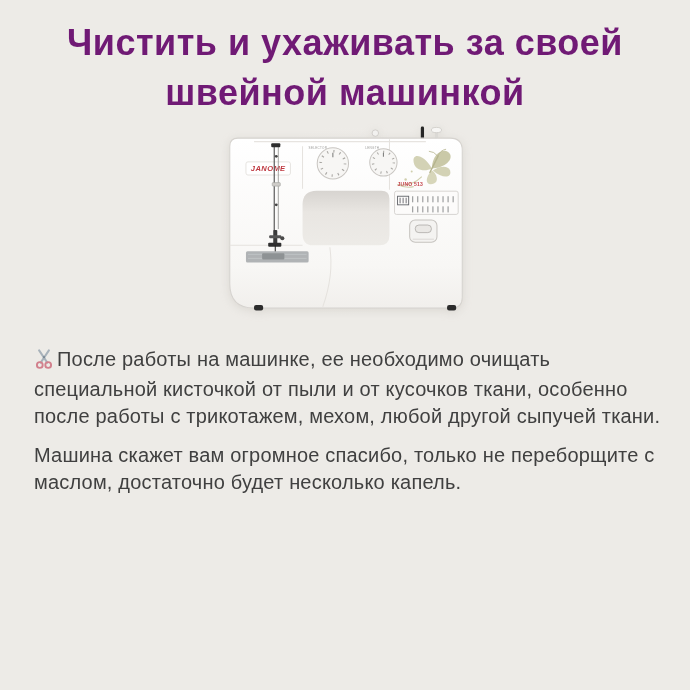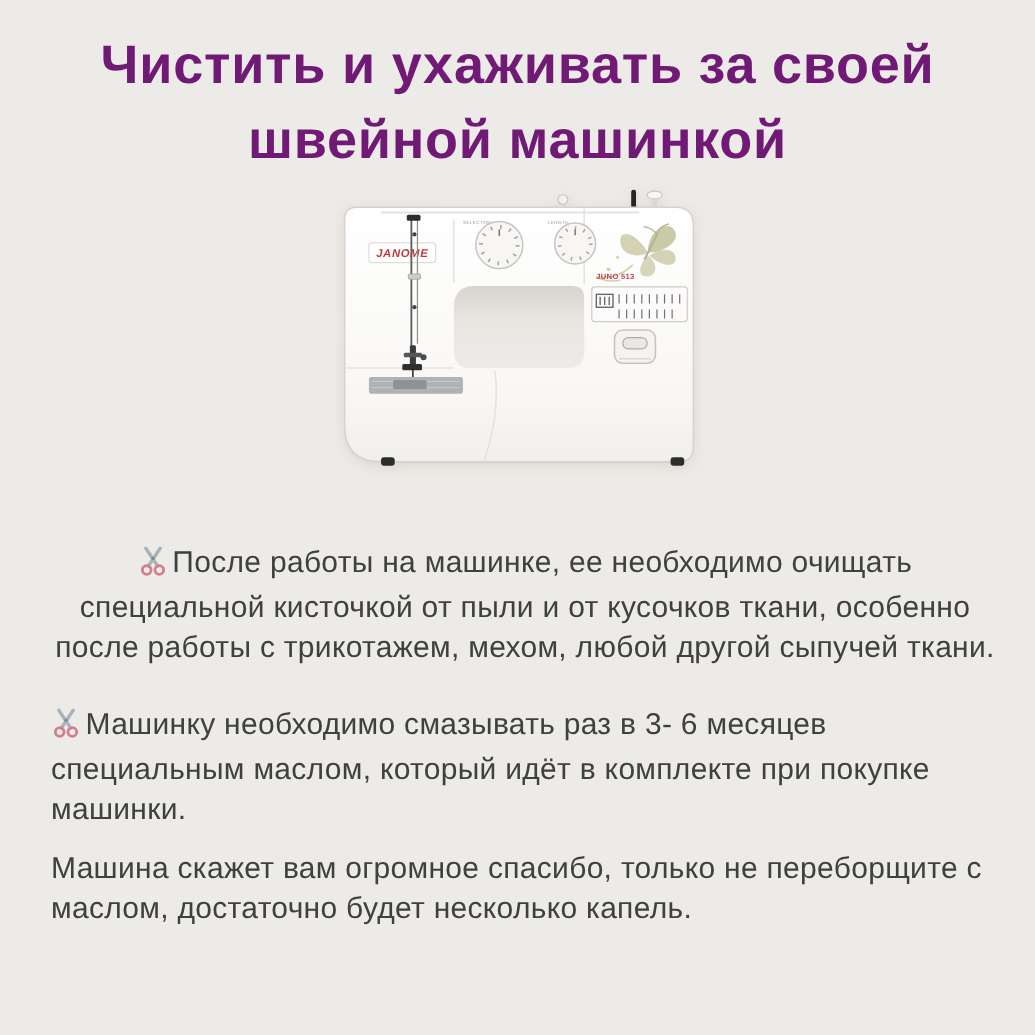--- a/index.html
+++ b/index.html
@@ -19,21 +19,21 @@
     width:244px;height:190px;margin:8px auto 2px auto;
     display:flex;align-items:center;justify-content:center;
     background:radial-gradient(closest-side,#f0eeeb 55%,rgba(240,238,235,0) 100%);
     text-align:right;
   }
   .body-text{padding:2px 24px 0 34px;}
   .para{
     font-size:20px;line-height:27px;letter-spacing:.2px;color:#404040;
   }
   .para.p1{margin-top:6px;}
-  .para.p2{margin-top:42px;text-align:center;}
+  .para.p2{margin-top:26px;}
   .para.p3{margin-top:24px;}
   .para.p4{margin-top:12px;}
   .keycap{
     display:inline-block;width:21px;height:21px;border-radius:5px;
     background:linear-gradient(180deg,#7ea0c2 0%,#53779f 55%,#4a6d96 100%);
     border:1px solid #44658c;
     color:#ffffff;font-weight:bold;font-size:15px;line-height:21px;
     text-align:center;vertical-align:-3px;margin-right:7px;
   }
   .scissors{display:inline-block;vertical-align:-3px;margin-right:3px;}
@@ -162,27 +162,19 @@
 
     <div class="para p2">
       <span class="scissors"><svg width="20" height="20" viewBox="0 0 20 20">
             <path d="M5.2 1.5 L13.2 13.5 M14.8 1.5 L6.8 13.5" stroke="#a8b2ba" stroke-width="2.2" stroke-linecap="round"></path>
             <circle cx="10" cy="8.2" r="1.1" fill="#7a8894"></circle>
             <circle cx="5.8" cy="16" r="2.9" fill="none" stroke="#d2808d" stroke-width="1.9"></circle>
             <circle cx="14.2" cy="16" r="2.9" fill="none" stroke="#d2808d" stroke-width="1.9"></circle>
           </svg></span><span>После работы на машинке, ее необходимо  очищать специальной кисточкой от пыли и от кусочков ткани, особенно после работы с трикотажем, мехом, любой другой сыпучей ткани.</span>
     </div>
 
-    <div class="para p3">
-      <span class="scissors"><svg width="20" height="20" viewBox="0 0 20 20">
-            <path d="M5.2 1.5 L13.2 13.5 M14.8 1.5 L6.8 13.5" stroke="#a8b2ba" stroke-width="2.2" stroke-linecap="round"></path>
-            <circle cx="10" cy="8.2" r="1.1" fill="#7a8894"></circle>
-            <circle cx="5.8" cy="16" r="2.9" fill="none" stroke="#d2808d" stroke-width="1.9"></circle>
-            <circle cx="14.2" cy="16" r="2.9" fill="none" stroke="#d2808d" stroke-width="1.9"></circle>
-          </svg></span><span>Машинку необходимо смазывать раз в 3- 6 месяцев специальным маслом, который идёт в комплекте при покупке машинки.</span>
-    </div>
 
     <div class="para p4">
       <span>Машина скажет вам огромное спасибо, только не переборщите с маслом, достаточно будет несколько капель.</span>
     </div>
 
   </div>
 </div>
 
 </body></html>

